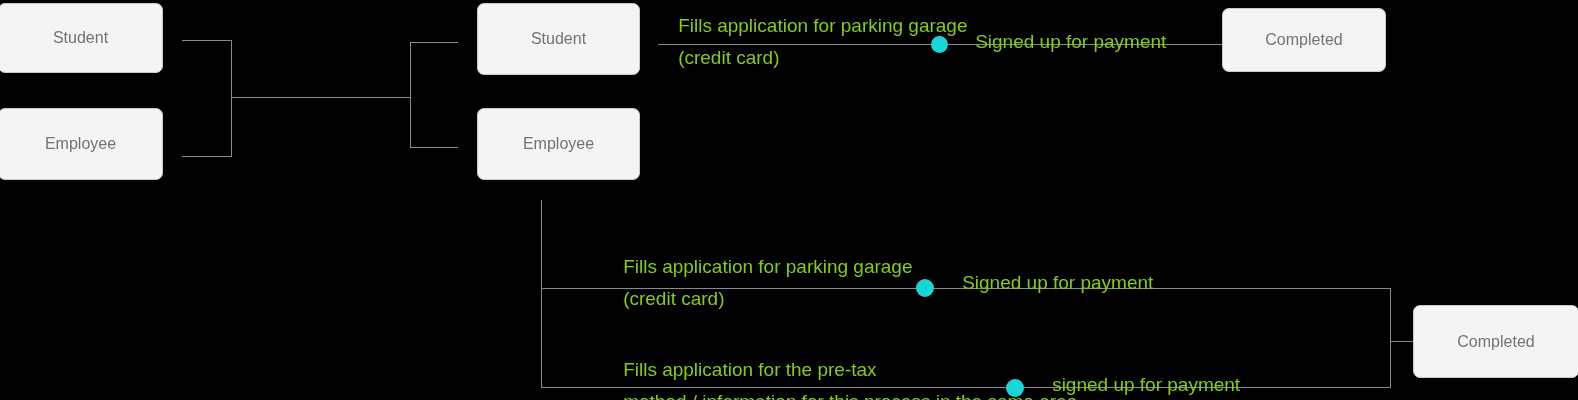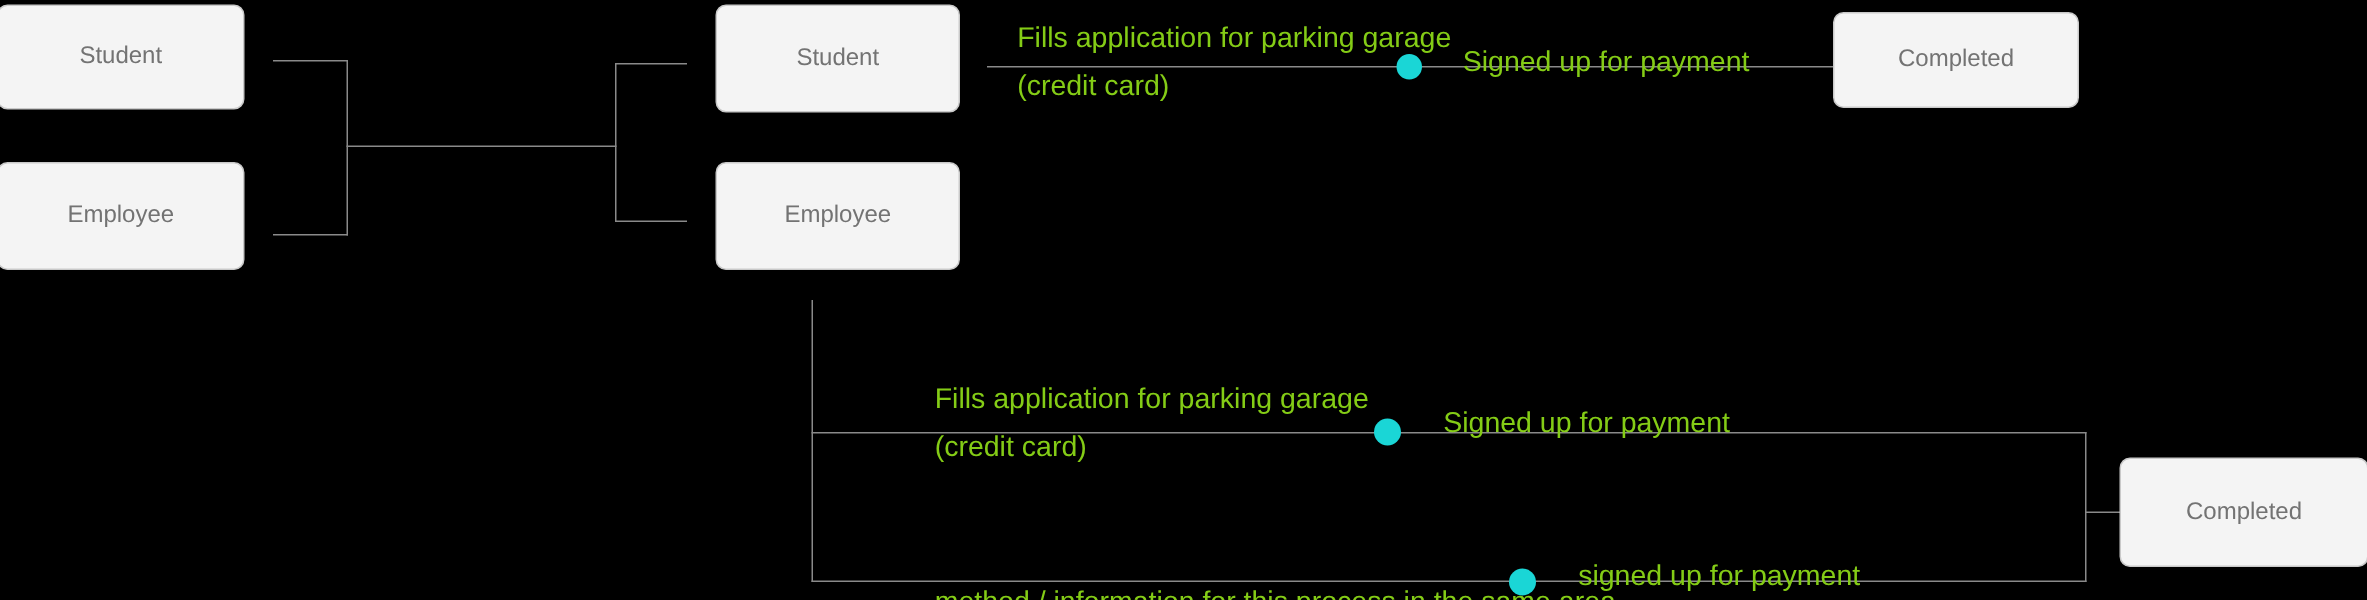--- a/index.html
+++ b/index.html
@@ -122,21 +122,21 @@
 
   <div class="dot" style="left:916px; top:279px; width:18px; height:18px;"></div>
 
   <div class="caption" style="left:941px; top:259px;">
     <span>Signed up for payment</span>
   </div>
 
   <div class="hline" style="left:541px; top:387px; width:850px;"></div>
 
   <div class="caption" style="left:602px; top:346px; width:400px;">
-    <br>
+    <span>Fills application for the pre-tax</span><br>
     <span>method / information for this process in the same area</span>
   </div>
 
   <div class="dot" style="left:1006px; top:379px; width:18px; height:18px;"></div>
 
   <div class="caption" style="left:1031px; top:361px;">
     <span>signed up for payment</span>
   </div>
 
   <div class="vline" style="left:1390px; top:288px; height:100px;"></div>

